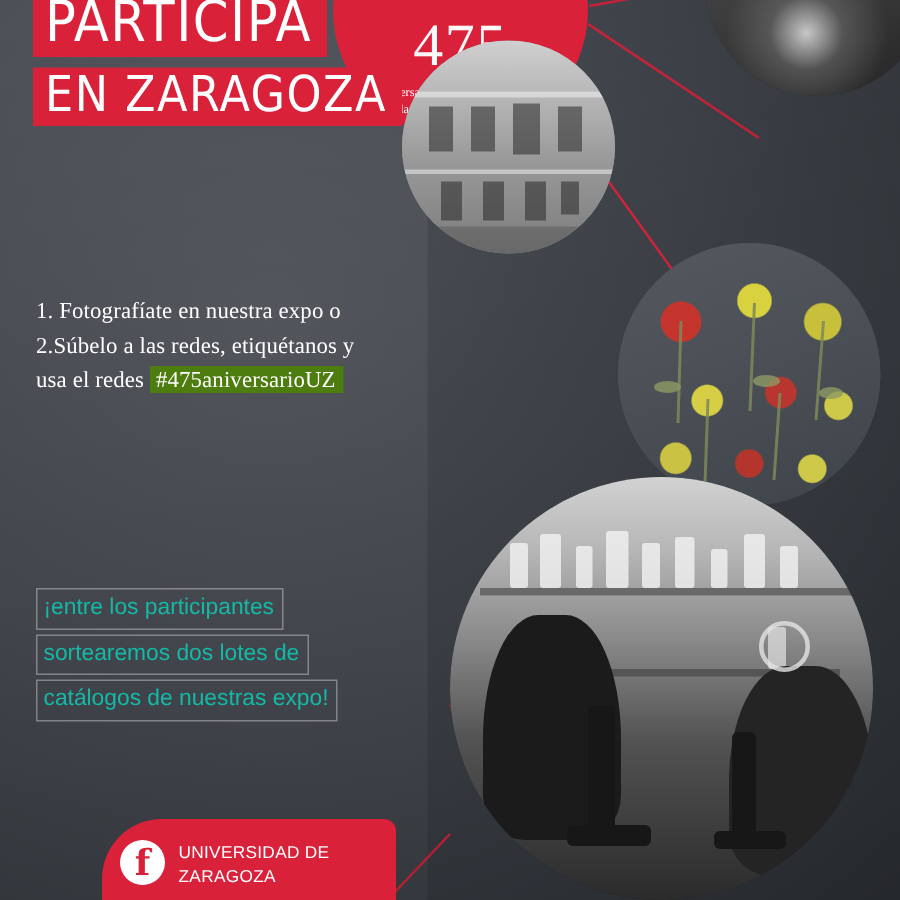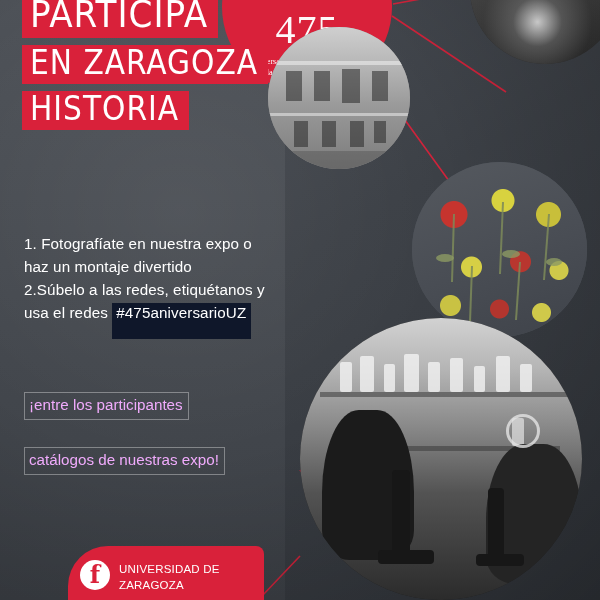--- a/index.html
+++ b/index.html
@@ -60,38 +60,37 @@
   .hl2 { font-size: 33px; }
   .hl3 { font-size: 33px; }
 
   
   .steps {
     position: absolute;
     left: 24px;
     top: 196px;
     width: 272px;
     color: #ffffff;
-    font-family: Liberation Sans, sans-serif;
+    font-family: Liberation Serif, serif;
     font-size: 15.2px;
     line-height: 1.52;
     letter-spacing: 0.1px;
-    margin-top: 36px;
   }
   .steps p { margin: 0 0 0 0; }
   .hashtag {
-    background: #0f172a;
-    color: #ffffff;
-    padding: 1px 5px 18px 4px;
+    background: #4d7c0f;
+    color: #ffffff;
+    padding: 1px 5px 0 4px;
   }
   .prize {
     position: absolute;
     left: 24px;
     top: 392px;
     width: 274px;
-    color: #f0abfc;
+    color: #14b8a6;
     font-family: "Liberation Sans", sans-serif;
     font-size: 15.2px;
     line-height: 1.62;
   }
   .prize span.ln {
     background: rgba(255,255,255,0.0);
     display: inline-block;
     border: 1px solid rgba(255,255,255,0.35);
     padding: 0px 5px 1px 4px;
     margin-bottom: 3px;
@@ -351,35 +350,33 @@
       <div class="scope" style="left:78px;top:232px;width:56px;height:14px;border-radius:4px;"></div>
       <div class="scope" style="left:188px;top:170px;width:16px;height:74px;border-radius:4px;"></div>
       <div class="scope" style="left:176px;top:236px;width:48px;height:12px;border-radius:4px;"></div>
       <div style="position:absolute;left:206px;top:96px;width:28px;height:28px;border:3px solid rgba(230,228,222,0.8);border-radius:50%;"></div>
     </div>
   </div>
 
   <div class="headline">
     <div class="hl hl1">PARTICIPA</div><br>
     <div class="hl hl2">EN ZARAGOZA</div><br>
-    <div class="hl hl3">HISTORIA</div>
   </div>
 
   <div class="steps">
     <p>1. Fotografíate en nuestra expo o</p>
-    <p>haz un montaje divertido</p>
     <p>2.Súbelo a las redes, etiquétanos y</p>
     <p>
       <span>usa el redes </span><span class="hashtag">#475aniversarioUZ</span>
     </p>
   </div>
 
   <div class="prize">
     <span class="ln">¡entre los participantes</span><br>
-    <br>
+    <span class="ln">sortearemos dos lotes de</span><br>
     <span class="ln">catálogos de nuestras expo!</span>
   </div>
 
   <div class="footer-badge">
     <div class="fb-icon">f</div>
     <div class="fb-text">
       <div>UNIVERSIDAD DE ZARAGOZA</div>
     </div>
   </div>
 

